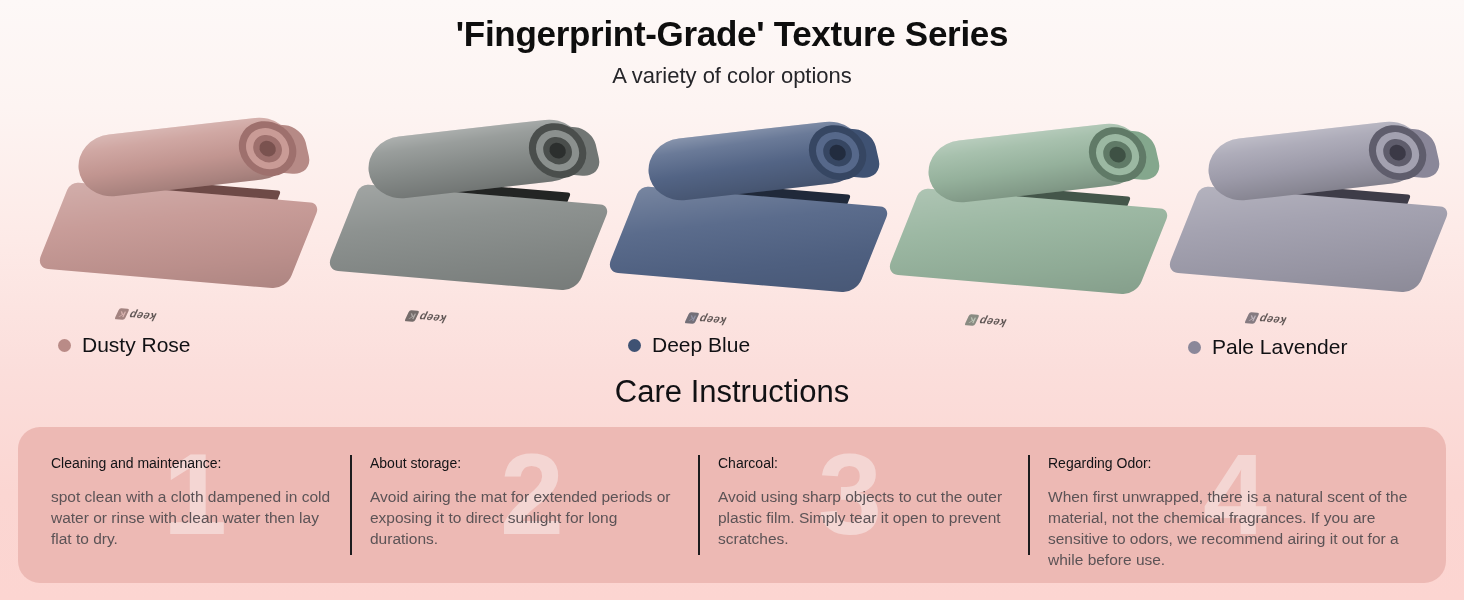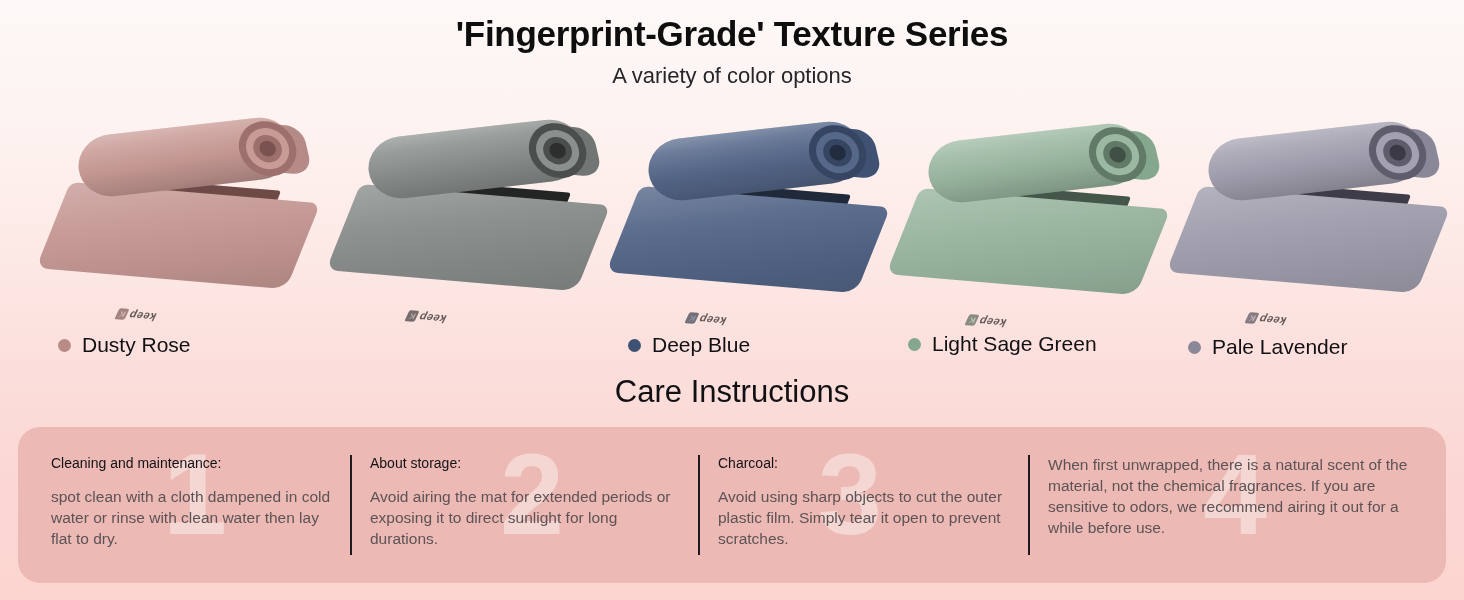--- a/index.html
+++ b/index.html
@@ -205,24 +205,20 @@
         <div class="roll" style="background:#9bb8a2">
           <div class="roll-sheen"></div>
           <div class="tail" style="background:#84a78d"></div>
           <div class="cap" style="background:#607a67">
             <div class="cap-r2" style="background:#9bb8a2"></div>
             <div class="cap-r3" style="background:#607a67"></div>
             <div class="cap-r4" style="background:#3e5144"></div>
           </div>
         </div>
       </div>
-      <div class="mat-label" style="top:181px">
-        <span class="dot" style="background:#84a78d"></span>
-        <span class="mat-name">Light Sage Green</span>
-      </div>
     </div>
     <div class="mat-cell" style="left: 1160px;">
       <div class="mat-art" style="top:12px">
         <div class="underside" style="background:#3e3c48"></div>
         <div class="flat" style="background:#9f9dac">
           <div class="flat-sheen"></div>
           <div class="logo">
             <span>keep</span>
             <span class="logo-badge" style="background:#3e3c48;color:#9f9dac">K</span>
           </div>
@@ -268,17 +264,18 @@
         <div class="care-col-inner" style="padding-left:20px">
           <div class="watermark" style="left:120px">3</div>
           <div class="care-title">Charcoal:</div>
           <div class="care-body">Avoid using sharp objects to cut the outer plastic film. Simply tear it open to prevent scratches.</div>
         </div>
       </div>
       <div class="care-col" style="width: 418px;">
         <div class="divider" style="left:0"></div>
         <div class="care-col-inner" style="padding-left:20px">
           <div class="watermark" style="left:175px">4</div>
+          <div class="care-title">Regarding Odor:</div>
           <div class="care-body">When first unwrapped, there is a natural scent of the material, not the chemical fragrances. If you are sensitive to odors, we recommend airing it out for a while before use.</div>
         </div>
       </div>
     </div>
 </div>
 
 </body></html>

